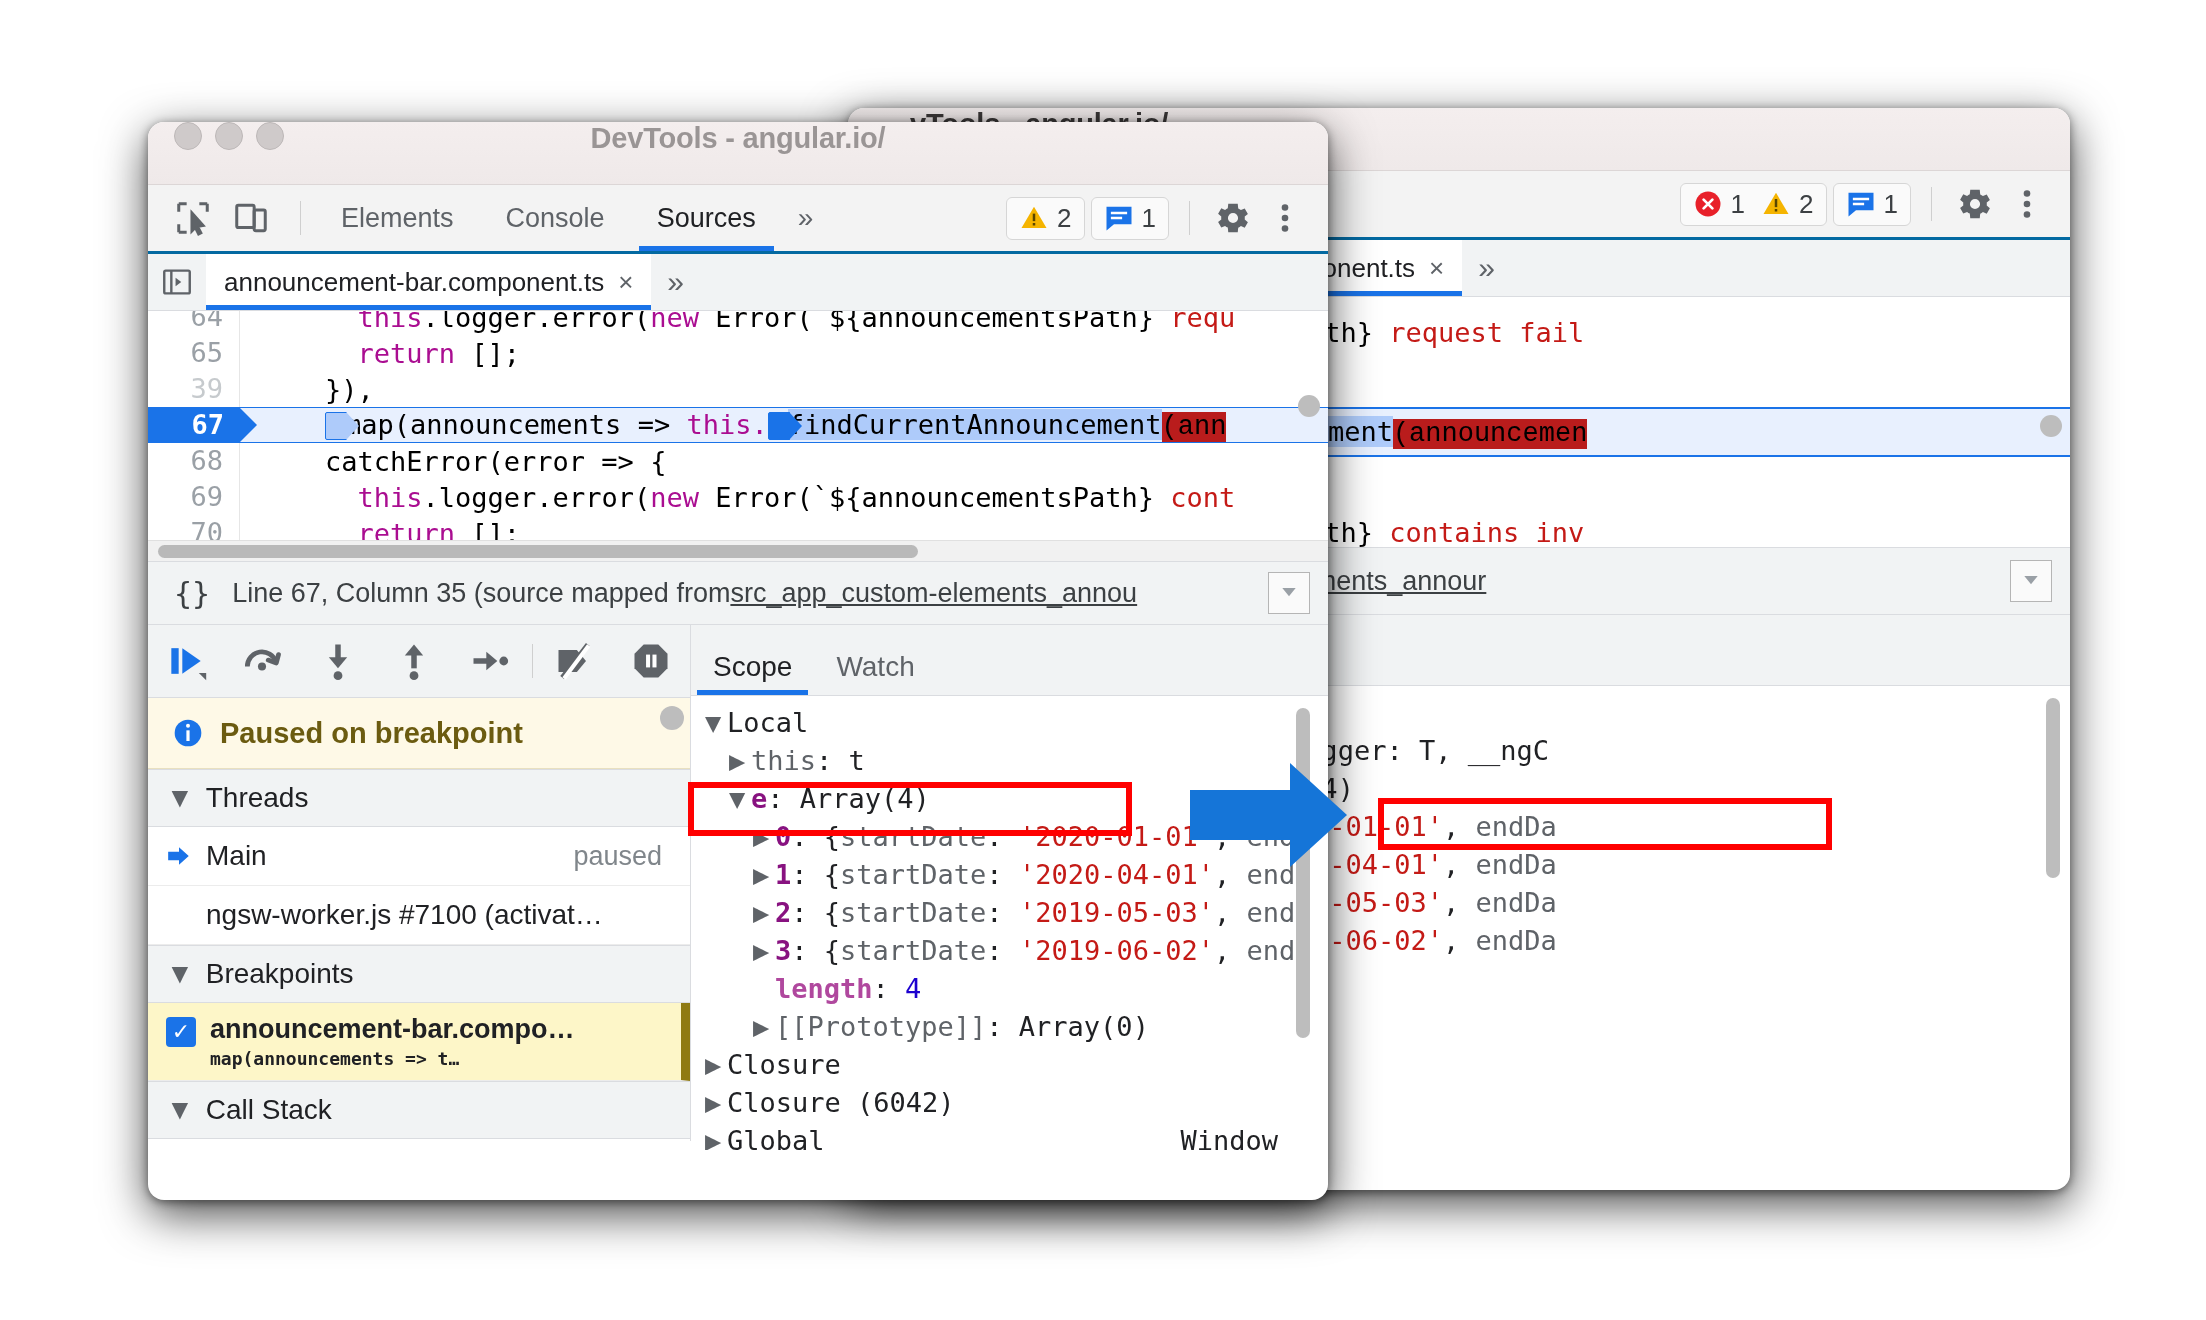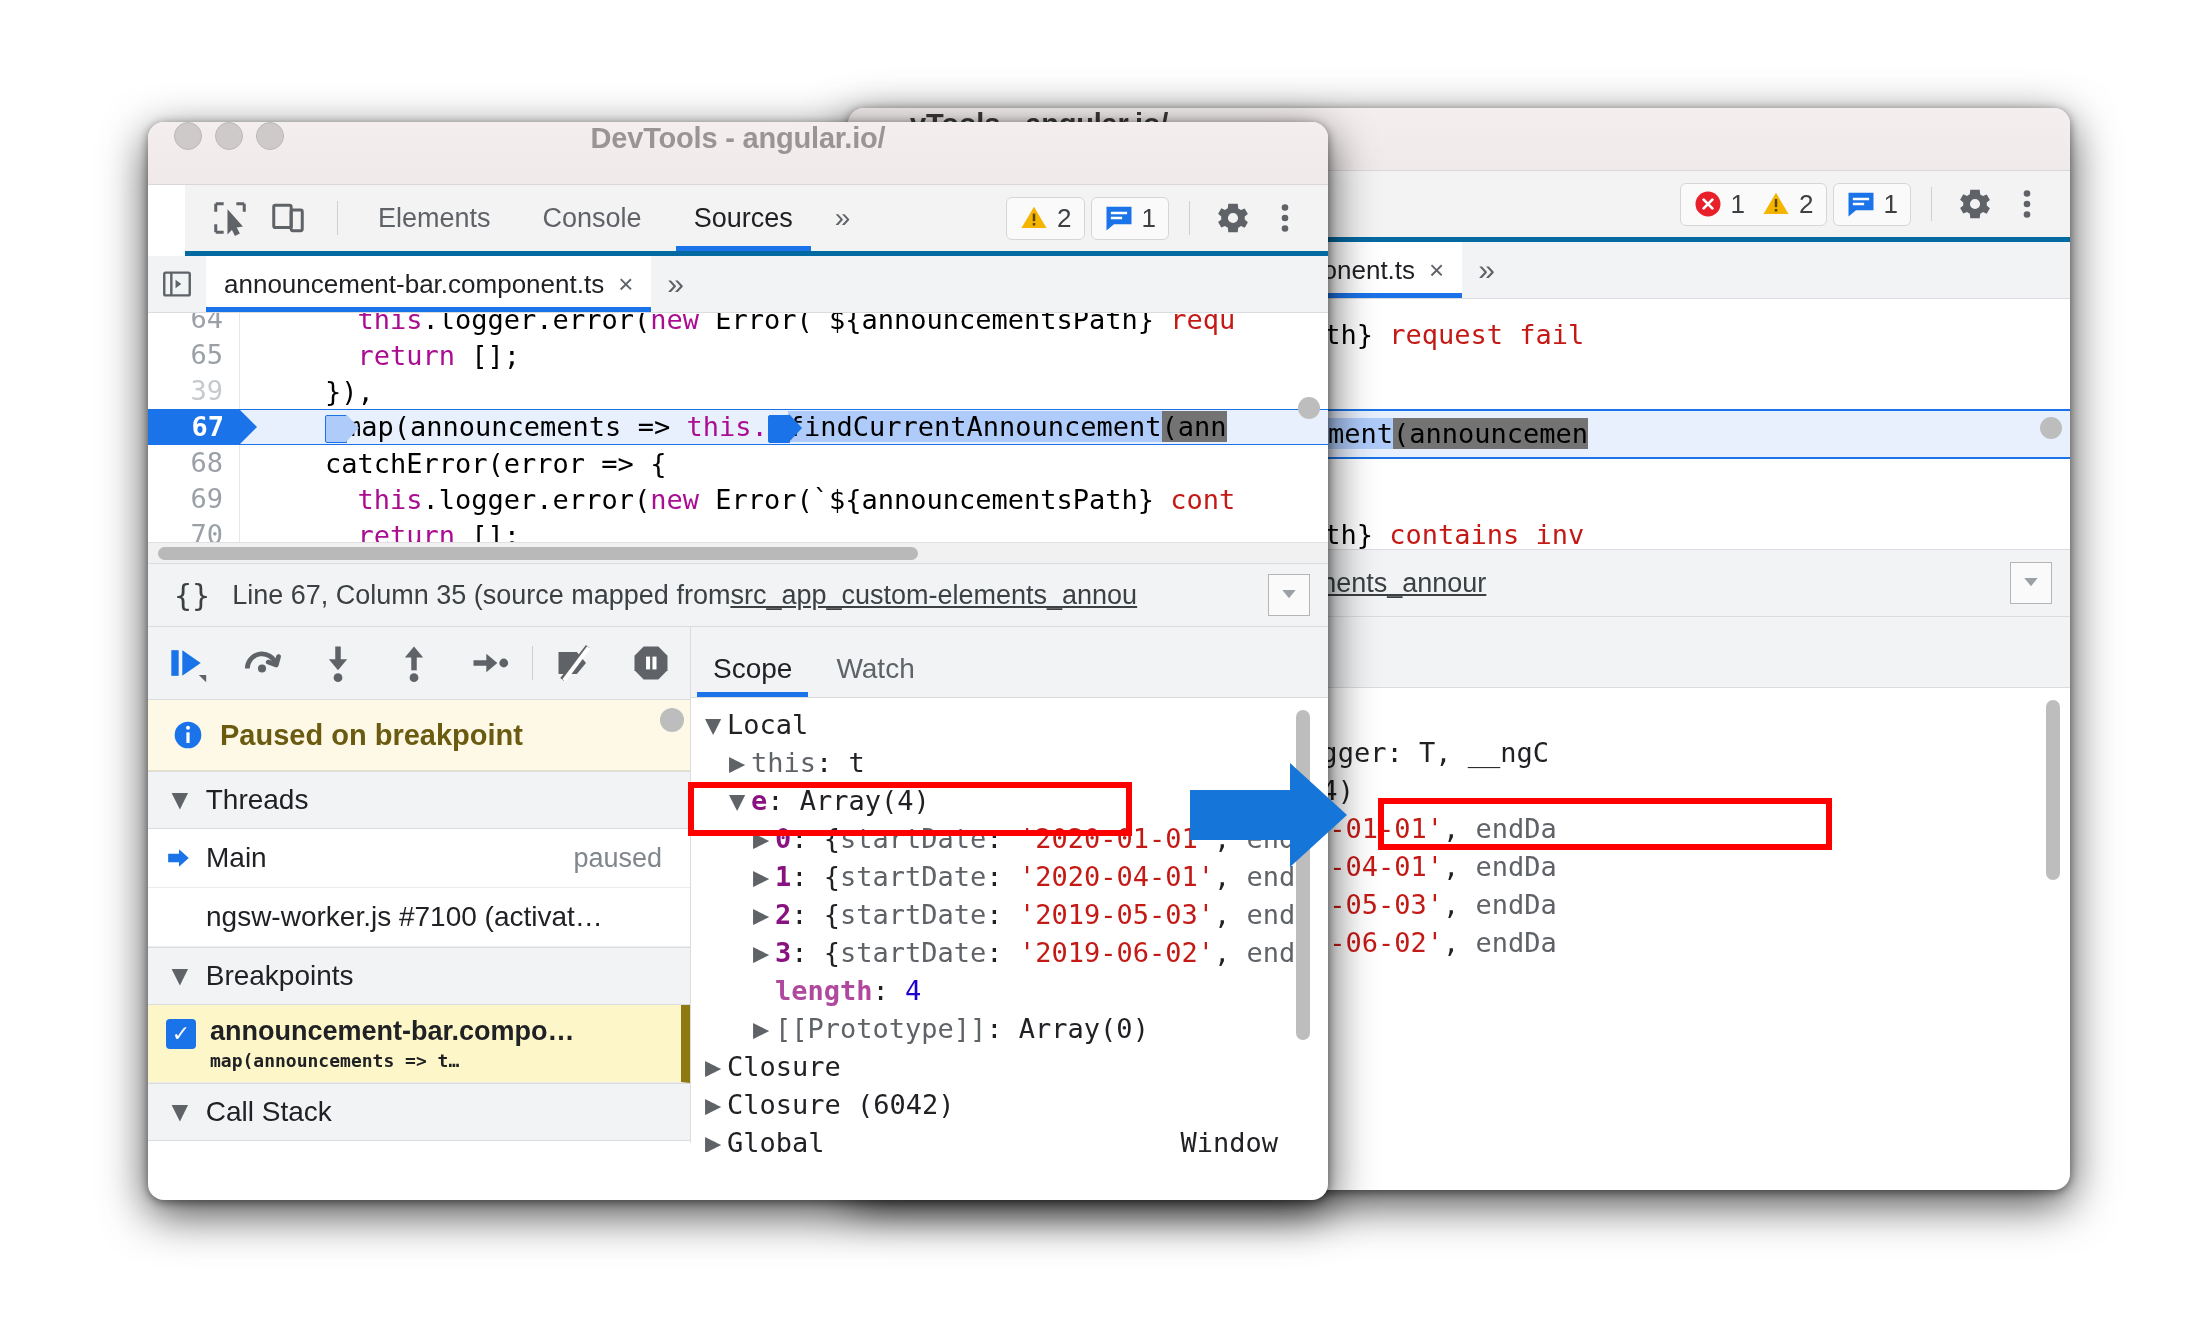--- a/index.html
+++ b/index.html
@@ -31,22 +31,22 @@
   .wintitle {
     position: absolute; left: 0; right: 0; text-align: center;
     font-size: 29px; font-weight: bold; color: #9a9595;
     letter-spacing: -0.2px;
   }
   .wintitle.dark { color: #3b3838; }
 
   
   .dt-toolbar {
     height: 66px; background: #f3f3f3;
-    border-bottom: 5px solid #0369a1;
-    display: flex; align-items: center; position: relative; margin-left: 37px;
+    border-bottom: 3px solid #0369a1;
+    display: flex; align-items: center; position: relative;
   }
   .tb-icons { display:flex; align-items:center; gap: 12px; padding-left: 22px; }
   .tb-btn { width: 46px; height: 46px; display:flex; align-items:center; justify-content:center; }
   .vdiv { width:1px; height:34px; background:#cfcfcf; margin:0 14px; }
   .panel-tabs { display:flex; align-items:center; height:100%; }
   .ptab {
     font-size: 27px; color: #5f6368; padding: 0 26px; height: 100%;
     display:flex; align-items:center; position: relative;
   }
   .ptab.active { color: #202124; justify-content: center; }
@@ -94,21 +94,21 @@
   .codeline.cur .gutter::after{
     content:""; position:absolute; right:-17px; top:0;
     border-top:18px solid transparent; border-bottom:18px solid transparent;
     border-left:18px solid #1a73e8;
   }
   .codeline.cur { background:#e8f0fe; box-shadow: inset 0 1px 0 #1a73e8, inset 0 -1px 0 #1a73e8;}
   .ctext { padding-left: 20px; }
   .kw2 { color:#aa0d91; }
   .str { color:#c41a16; }
   .hl { background:#aecbfa; }
-  .hl-lite { background:#737373; }
+  .hl-lite { background:#b91c1c;font-family:Liberation Mono, monospace; }
   .stepmark {
     display:inline-block; width:20px; height:26px; vertical-align:middle;
     background:#aecbfa; border:1.5px solid #1a73e8; position:relative; margin-right:-2px;
     border-radius: 2px 0 0 2px;
   }
   .stepmark::after{
     content:""; position:absolute; right:-13px; top:-1.5px;
     border-top:14px solid transparent; border-bottom:14px solid transparent;
     border-left:13px solid #aecbfa;
   }

